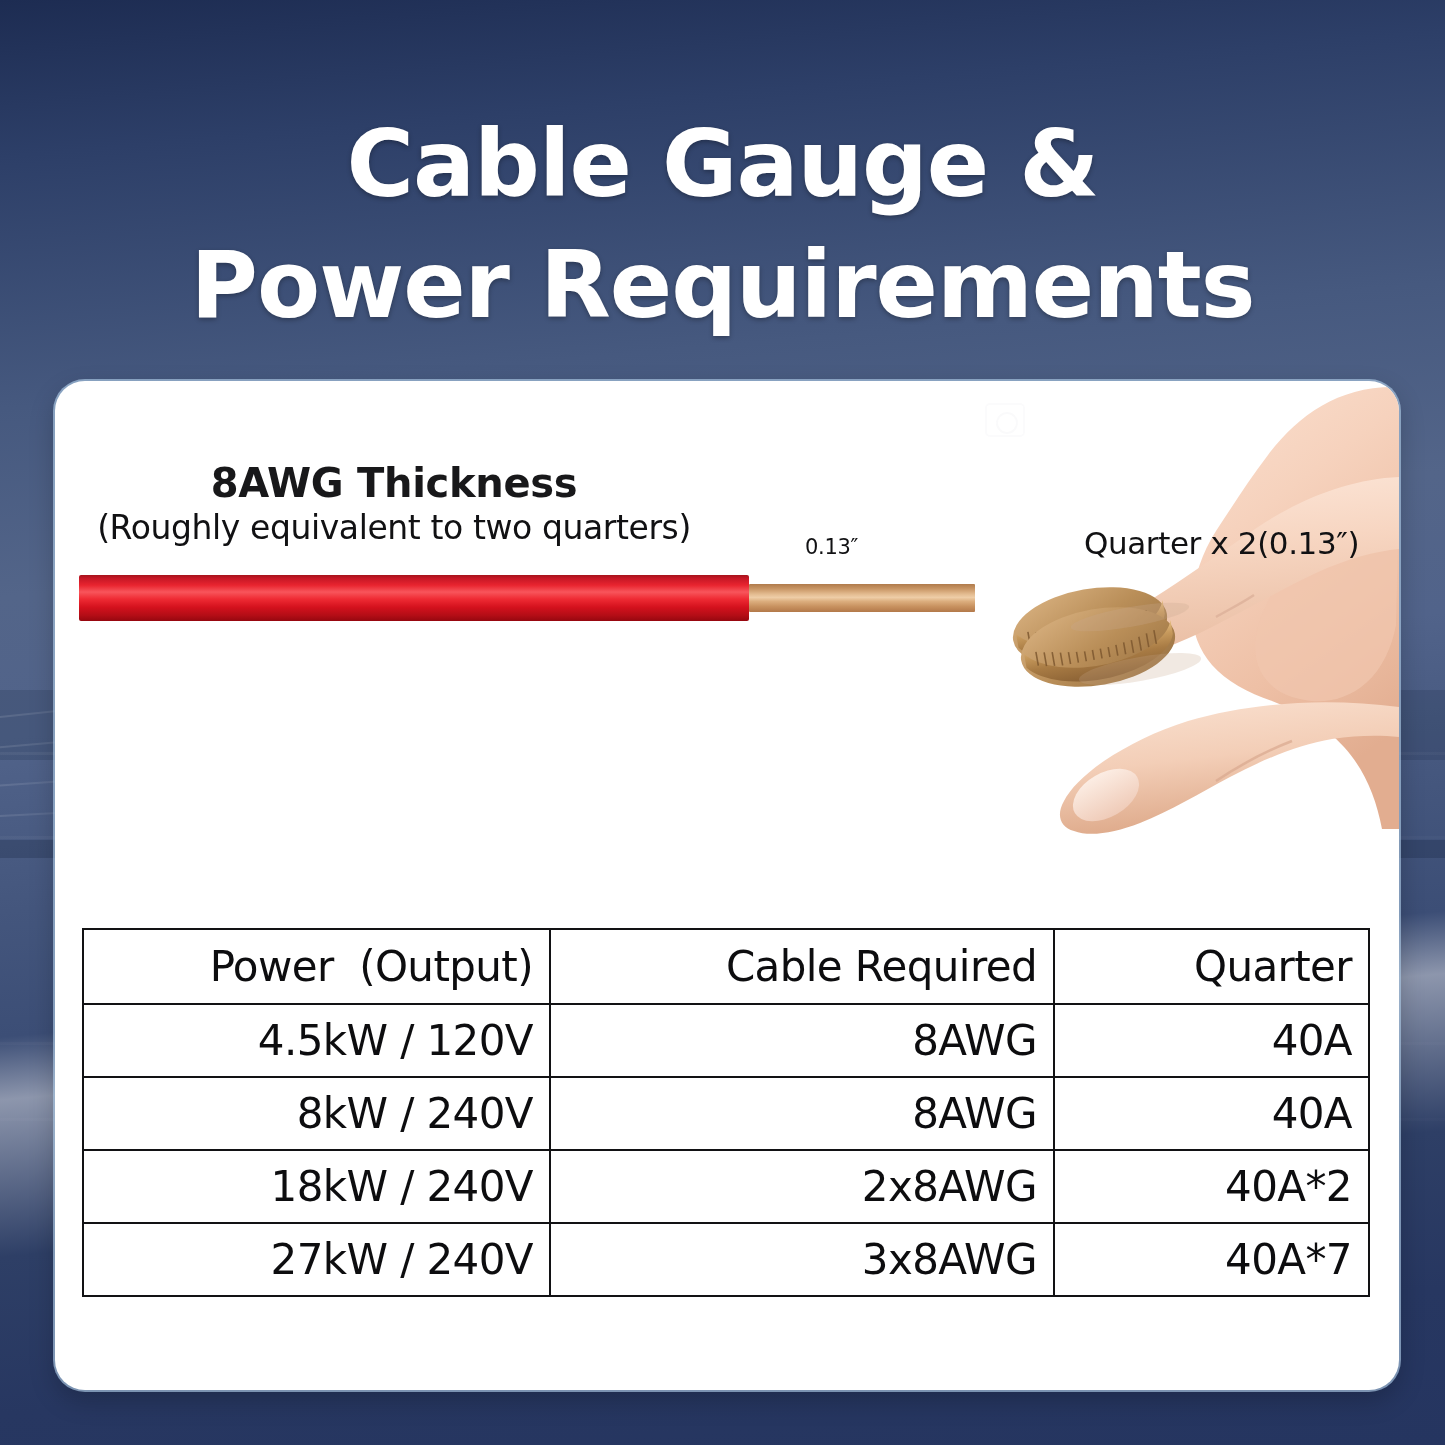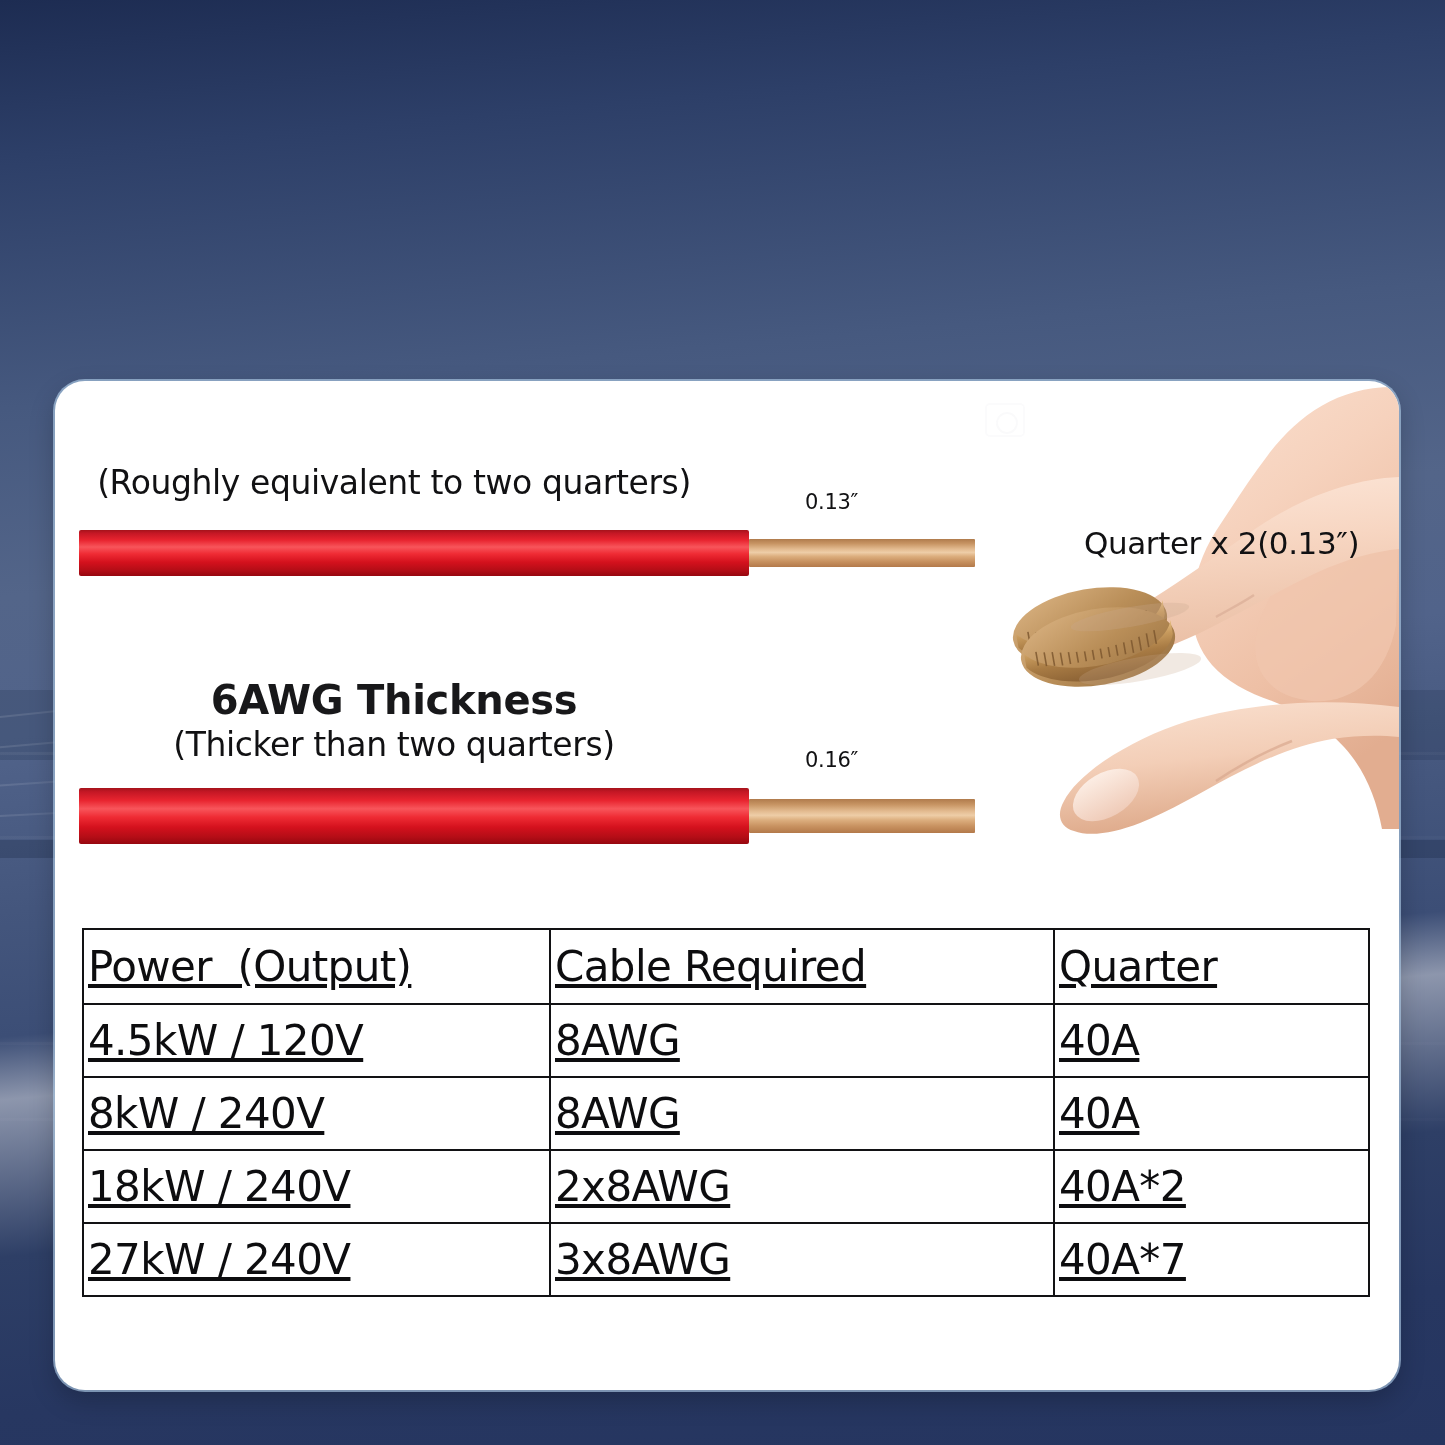--- a/index.html
+++ b/index.html
@@ -204,30 +204,29 @@
   
   .spec-table {
     position: absolute;
     left: 27px; top: 547px;
     width: 1286px;
     border-collapse: collapse;
     table-layout: fixed;
   }
   .spec-table td {
     border: 2px solid #121214;
-    text-align: left;
+    text-align: right;
     font-family: "DejaVu Sans", sans-serif;
     font-size: 42px;
     color: #0d0d0f;
     letter-spacing: -.6px;
     height: 73px;
-    padding: 0 4px;
+    padding: 0 16px;
     vertical-align: middle;
     white-space: pre;
-    text-decoration: underline;
   }
   .spec-table tr.head td { height: 75px; }
   .spec-table col.c1 { width: 467px; }
   .spec-table col.c2 { width: 504px; }
   .spec-table col.c3 { width: 315px; }
 </style>
 </head>
 <body>
 
 <div id="infographic">
@@ -238,47 +237,41 @@
   <div class="hstreak" style="top:1042px;opacity:.5;"></div>
   <div class="hstreak" style="top:1118px;opacity:.4;"></div>
   <div class="darkband" style="top:840px;height:18px;background:rgba(10,22,48,.22);"></div>
   <div class="streaks">
     <div class="streak" style="left:-20px;top:28px;width:330px;transform:rotate(-6deg);"></div>
     <div class="streak" style="left:-20px;top:58px;width:300px;transform:rotate(-5deg);"></div>
     <div class="streak" style="left:-20px;top:96px;width:270px;transform:rotate(-4deg);"></div>
     <div class="streak" style="left:-20px;top:126px;width:240px;transform:rotate(-3deg);"></div>
   </div>
 
+  <div class="title-block">
+    <span class="title-line l1">Cable Gauge &amp;</span>
+    <span class="title-line l2">Power Requirements</span>
+  </div>
 
   <div class="card">
 
     <div class="watermark"></div>
 
     <div class="gauge-block g8">
       <div class="gauge-head">
+        <div class="gauge-title">8AWG Thickness</div>
         <div class="gauge-sub">(Roughly equivalent to two quarters)</div>
       </div>
       <div class="wire">
         <div class="wire-red"></div>
         <div class="wire-copper"></div>
         <div class="wire-measure">0.13″</div>
       </div>
     </div>
 
-    <div class="gauge-block g6">
-      <div class="gauge-head">
-        <div class="gauge-title">6AWG Thickness</div>
-        <div class="gauge-sub">(Thicker than two quarters)</div>
-      </div>
-      <div class="wire">
-        <div class="wire-red"></div>
-        <div class="wire-copper"></div>
-        <div class="wire-measure">0.16″</div>
-      </div>
-    </div>
 
     <div class="hand-area">
       <div class="coin-label">Quarter x 2(0.13″)</div>
 
       <svg class="hand-svg" width="419" height="540" viewBox="0 0 419 540">
         <defs>
           <linearGradient id="skinTop" x1="0" y1="0" x2="0.35" y2="1">
             <stop offset="0%" stop-color="#fbe0d0"></stop>
             <stop offset="35%" stop-color="#f6d2bd"></stop>
             <stop offset="70%" stop-color="#eec0a6"></stop>

